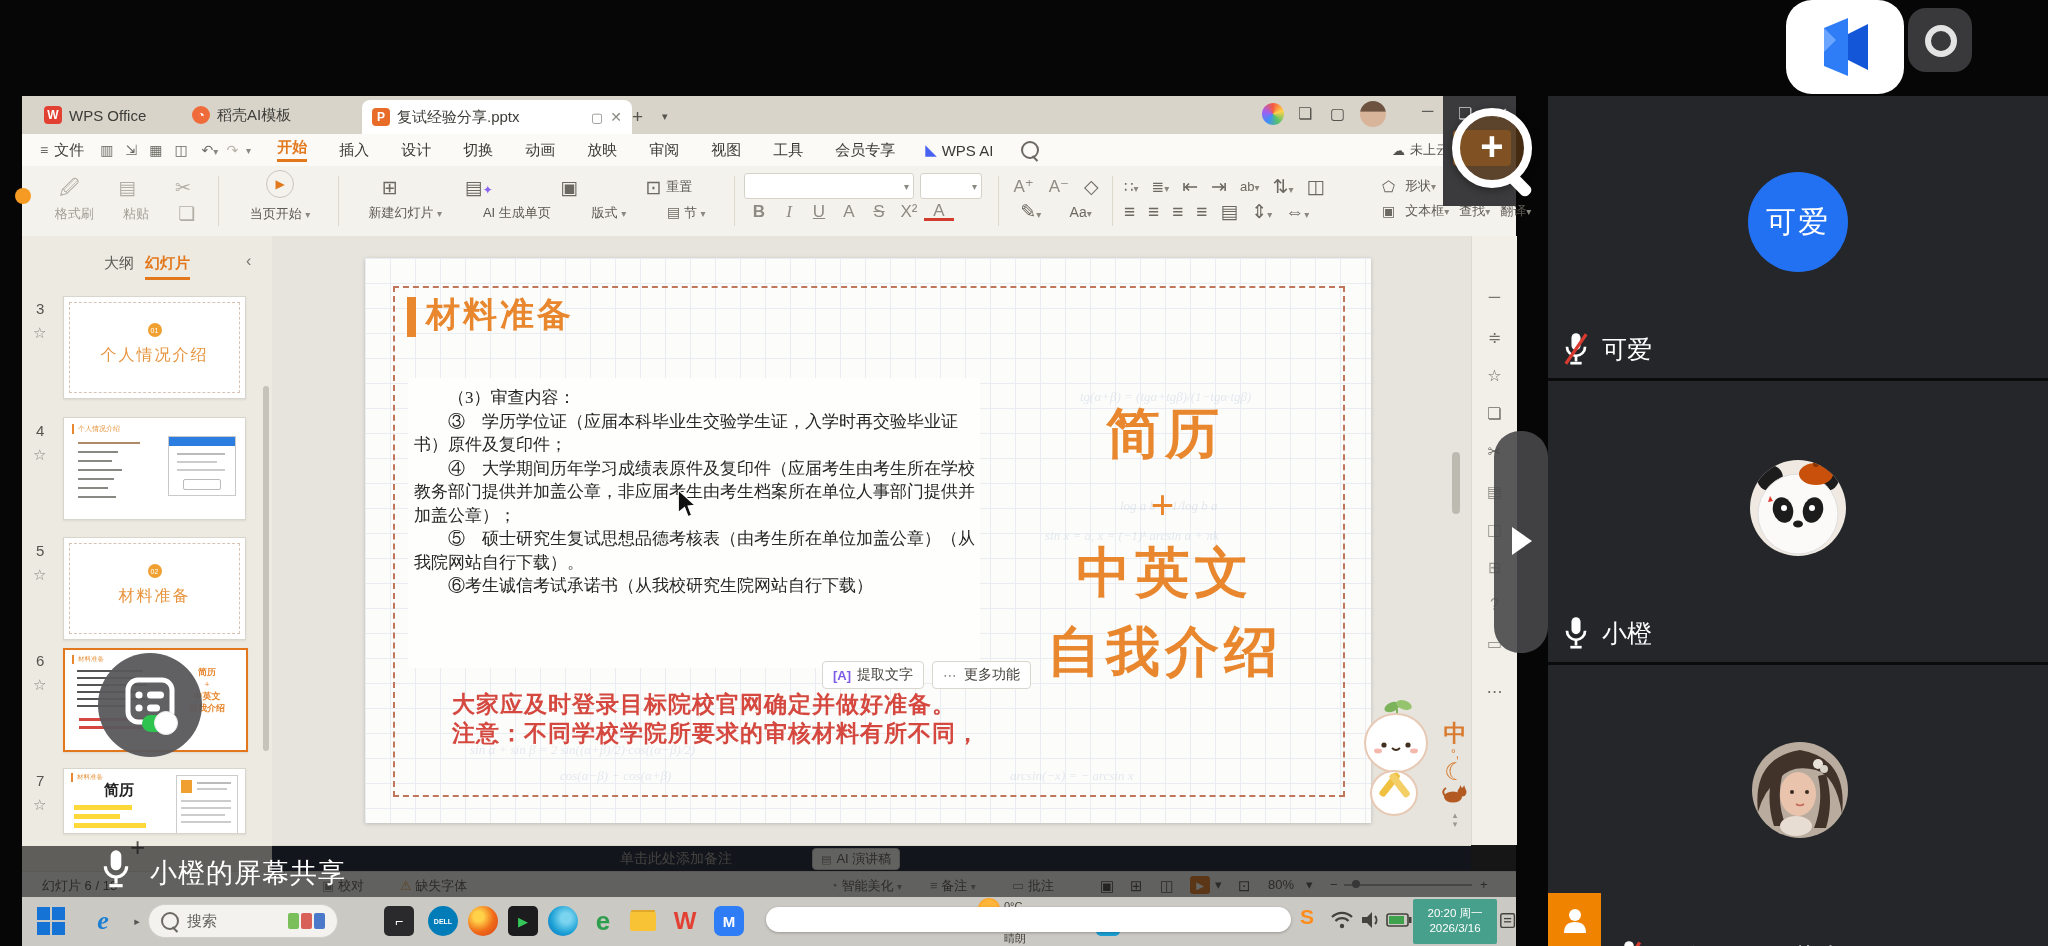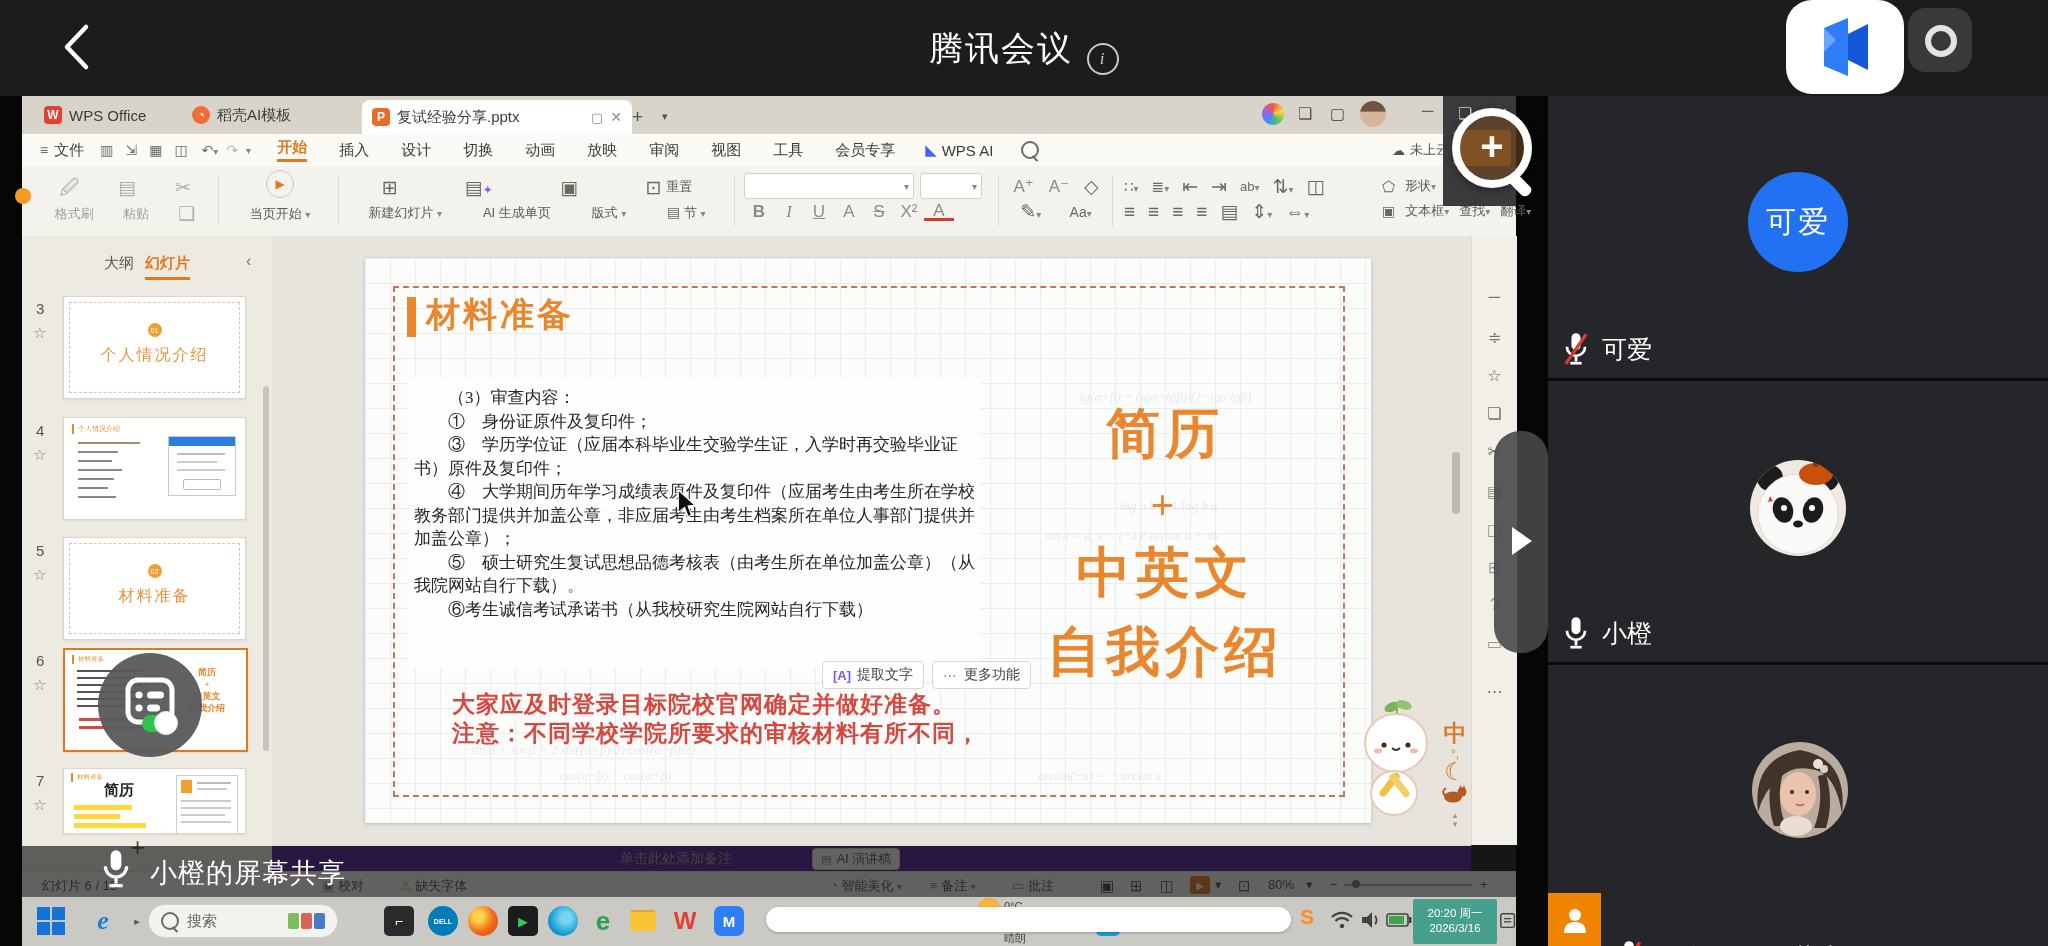--- a/index.html
+++ b/index.html
@@ -71,21 +71,21 @@
   .pillbtn{height:26px;background:#fff;border:1px solid #d8d6cf;border-radius:4px;display:flex;align-items:center;
            gap:6px;padding:0 10px;font-size:14px;color:#44423c;}
   .s-note{left:452px;top:690px;font-size:23px;line-height:29px;font-weight:bold;color:#d5483f;letter-spacing:1px;}
   .bigtxt{left:1015px;top:398px;width:300px;text-align:center;color:#e8872e;font-weight:bold;letter-spacing:5px;}
   .wm{position:absolute;font-size:13px;color:#8fa3c8;opacity:.22;font-style:italic;white-space:nowrap;
       font-family:"Liberation Serif",serif;}
   .strip{left:1471px;top:236px;width:45px;height:609px;background:#f1efe8;border-left:1px solid #ddd9cf;}
   .strip span{position:absolute;left:0;width:45px;text-align:center;font-size:16px;color:#6e6c65;}
 
   
-  .notesbar{left:272px;top:845px;width:1199px;height:26px;background:#4c1d95;border-top:1px solid #ddd9cf;}
+  .notesbar{left:272px;top:845px;width:1199px;height:26px;background:#0f172a;border-top:1px solid #ddd9cf;}
   .statusbar{left:22px;top:871px;width:1494px;height:26px;background:#f4f2ec;border-top:1px solid #e0ddd4;}
   .st{position:absolute;top:5px;font-size:13px;color:#55534d;white-space:nowrap;}
   .taskbar{left:22px;top:897px;width:1494px;height:49px;background:#cbc9c4;}
   .tk-ic{position:absolute;top:906px;width:30px;height:30px;display:flex;align-items:center;justify-content:center;
          font-weight:bold;font-size:20px;}
   .winlogo{display:grid;grid-template-columns:13px 13px;grid-gap:2px;}
   .winlogo i{width:13px;height:13px;background:#1573d6;}
   .searchpill{left:148px;top:904px;width:190px;height:34px;background:#f3f2ef;border:1px solid #d2d0cb;
               border-radius:17px;display:flex;align-items:center;gap:8px;padding:0 12px;box-sizing:border-box;}
   .whitepill{left:766px;top:907px;width:525px;height:25px;background:#fff;border-radius:13px;box-shadow:0 1px 3px rgba(0,0,0,.25);z-index:22;}
@@ -112,28 +112,20 @@
   .magover{z-index:46;}
   .floatcirc{left:98px;top:653px;z-index:30;}
   .darkcorner{left:1443px;top:96px;width:73px;height:110px;background:#3b3b3d;z-index:29;}
   .cursor{left:675px;top:490px;z-index:60;}
 </style>
 </head>
 <body>
 
 <div id="root">
 
-  <div class="abs topbar">
-    <svg class="abs backchev" width="38" height="50" viewBox="0 0 38 50">
-      <polyline points="28,5 9,25 28,45" fill="none" stroke="#fff" stroke-width="4.5" stroke-linecap="round" stroke-linejoin="round"></polyline>
-    </svg>
-    <div class="abs tm-title">
-      <span>腾讯会议</span><span class="info-ic">i</span>
-    </div>
-  </div>
   <div class="abs logo-tile">
     <svg width="118" height="94" viewBox="0 0 118 94">
       <polygon points="38,28 62,18 62,76 38,66" fill="#2f7df6"></polygon>
       <polygon points="62,34 82,24 82,70 62,60" fill="#1456d8"></polygon>
       <polygon points="38,28 50,40 38,52" fill="#6aa6ff"></polygon>
     </svg>
   </div>
   <div class="abs rec-btn">
     <div class="abs rec-ring"></div>
   </div>
@@ -407,29 +399,28 @@
 
   <div class="abs editing"></div>
   <div class="abs slide"></div>
   <div class="abs dashed"></div>
 
   <span class="wm" style="left:1080px;top:389px;">tg(α+β) = (tgα+tgβ)/(1−tgα·tgβ)</span>
   <span class="wm" style="left:1120px;top:498px;">log a b = 1/log b a</span>
   <span class="wm" style="left:1045px;top:528px;">sin x = a,  x = (−1)ᵏ arcsin a + πk</span>
   <span class="wm" style="left:470px;top:742px;">sin α + sin β = 2 sin((α+β)/2)·cos((α−β)/2)</span>
   <span class="wm" style="left:560px;top:768px;">cos(α−β) − cos(α+β)</span>
-  <span class="wm" style="left:1038px;top:768px;">arcsin(−x) = − arcsin x</span>
+  <span class="wm" style="left:1010px;top:768px;">arcsin(−x) = − arcsin x</span>
 
   <div class="abs s-titlebar"></div>
   <div class="abs s-title serif">材料准备</div>
 
   <div class="abs bodybox"></div>
   <div class="abs s-body serif">
       <div>（3）审查内容：</div>
-      <div>①　身份证原件及复印件；</div>
       <div>③　学历学位证（应届本科毕业生交验学生证，入学时再交验毕业证书）原件及复印件；</div>
       <div>④　大学期间历年学习成绩表原件及复印件（应届考生由考生所在学校教务部门提供并加盖公章，非应届考生由考生档案所在单位人事部门提供并加盖公章）；</div>
       <div>⑤　硕士研究生复试思想品德考核表（由考生所在单位加盖公章）（从我院网站自行下载）。</div>
       <div>⑥考生诚信考试承诺书（从我校研究生院网站自行下载）</div>
     </div>
 
   <div class="abs flex" style="left:822px;top:661px;gap:8px;z-index:5;">
     <div class="pillbtn">
       <span style="color:#7b5ce5;font-size:13px;font-weight:bold;">[A]</span>
       <span>提取文字</span>

